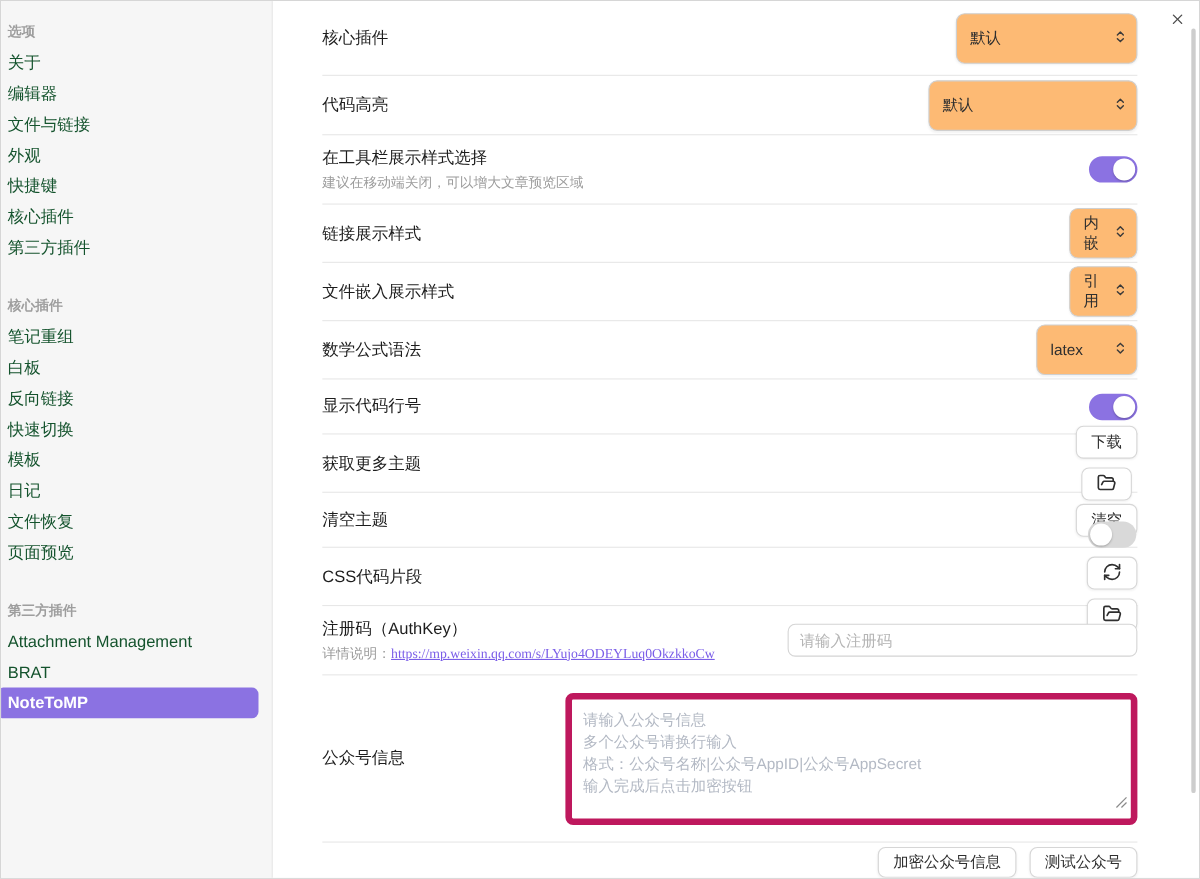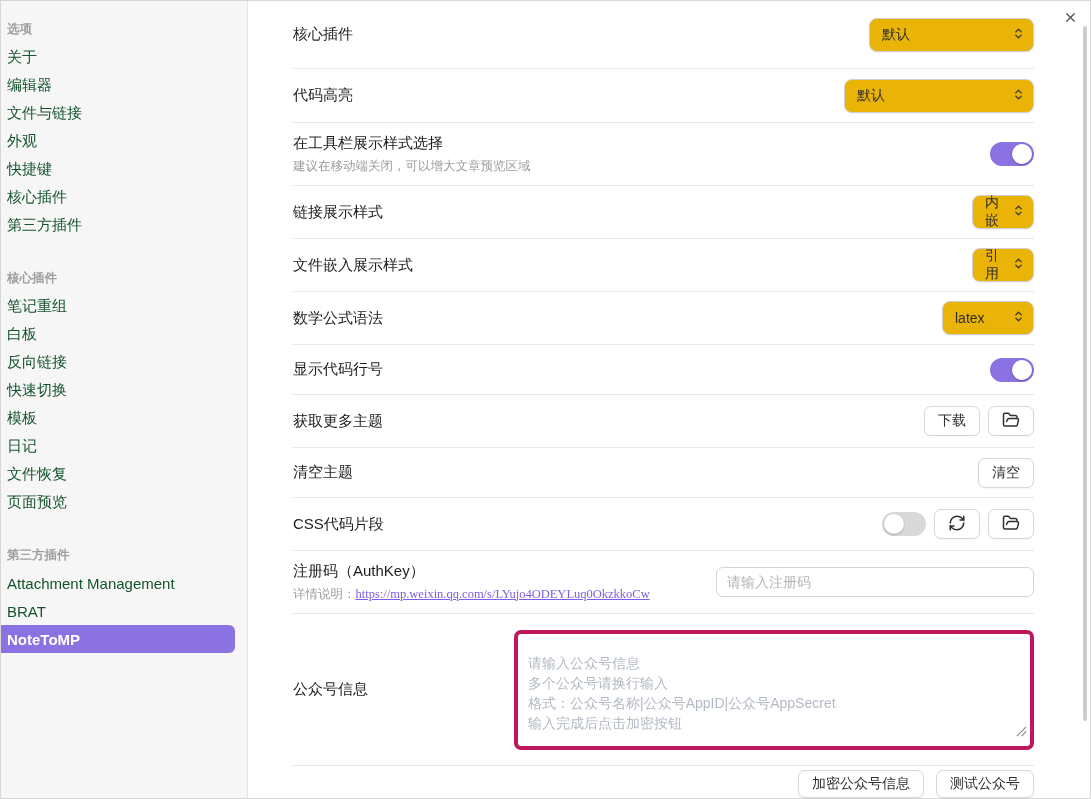--- a/index.html
+++ b/index.html
@@ -40,25 +40,25 @@
   .row {
     display:flex; align-items:center; justify-content:space-between;
     border-bottom:1px solid #e7e7e7;
   }
   .row.last { border-bottom:none; }
   .h68{height:68px;} .h54{height:54px;} .h63{height:63px;} .h53{height:53px;}
   .h50{height:50px;} .h152{height:152px;} .h34{height:34px;}
   .s-name { font-size:15px; color:#1d1d1d; }
   .s-desc { font-size:12.5px; color:#9c9c9c; margin-top:5px; }
   .s-desc a { color:#7a5de8; text-decoration:underline;font-family:Liberation Serif, serif; }
-  .controls { display:flex; align-items:center; gap:8px; }
+  .controls { display:flex; align-items:center; gap:8px;flex-direction:column; }
   
   .select {
-    height:34px; display:flex; align-items:center; justify-content:space-between;
-    gap:8px; border:1px solid #cfcfcf; border-radius:8px; background:#eab308;
+    height:46px; display:flex; align-items:center; justify-content:space-between;
+    gap:8px; border:1px solid #cfcfcf; border-radius:8px; background:#fdba74;
     padding:0 8px 0 12px; font-size:14px; color:#2f2f2f;
     box-shadow:0 1px 2px rgba(0,0,0,.05); cursor:pointer;
   }
   .w165{width:165px;} .w190{width:190px;} .w62{width:62px;} .w92{width:92px;}
   .select svg { flex:none; }
   
   .btn {
     height:30px; padding:0 13px; display:flex; align-items:center; justify-content:center;
     border:1px solid #d6d6d6; border-radius:7px; background:#fff;
     font-size:14px; color:#2f2f2f; box-shadow:0 1px 2px rgba(0,0,0,.05);
@@ -80,22 +80,22 @@
   .toggle.on .knob { left:22px; }
   
   .text-input {
     width:318px; height:30px; border:1px solid #d4d4d4; border-radius:7px;
     padding:2px 10px; font-size:14px; color:#333; background:#fff;
     font-family:"Liberation Sans","DejaVu Sans",sans-serif;
   }
   .text-input::placeholder { color:#b5b5b5; }
   
   .textarea {
-    width:520px; height:120px; border:4px solid #be185d; border-radius:7px;
-    padding:19px 10px; font-size:14px; color:#b3b9c4; line-height:1.45;
+    width:520px; height:120px; border:6px solid #be185d; border-radius:7px;
+    padding:8px 10px; font-size:14px; color:#b3b9c4; line-height:1.45;
     position:relative; background:#fff; overflow:hidden;
   }
   .resize-corner { position:absolute; right:3px; bottom:3px; }
   
   .footer { display:flex; align-items:center; justify-content:flex-end; gap:12px; padding-top:2px; }
   
   .close-btn {
     position:absolute; top:7px; right:11px; width:18px; height:18px;
     display:flex; align-items:center; justify-content:center; cursor:pointer;
   }

